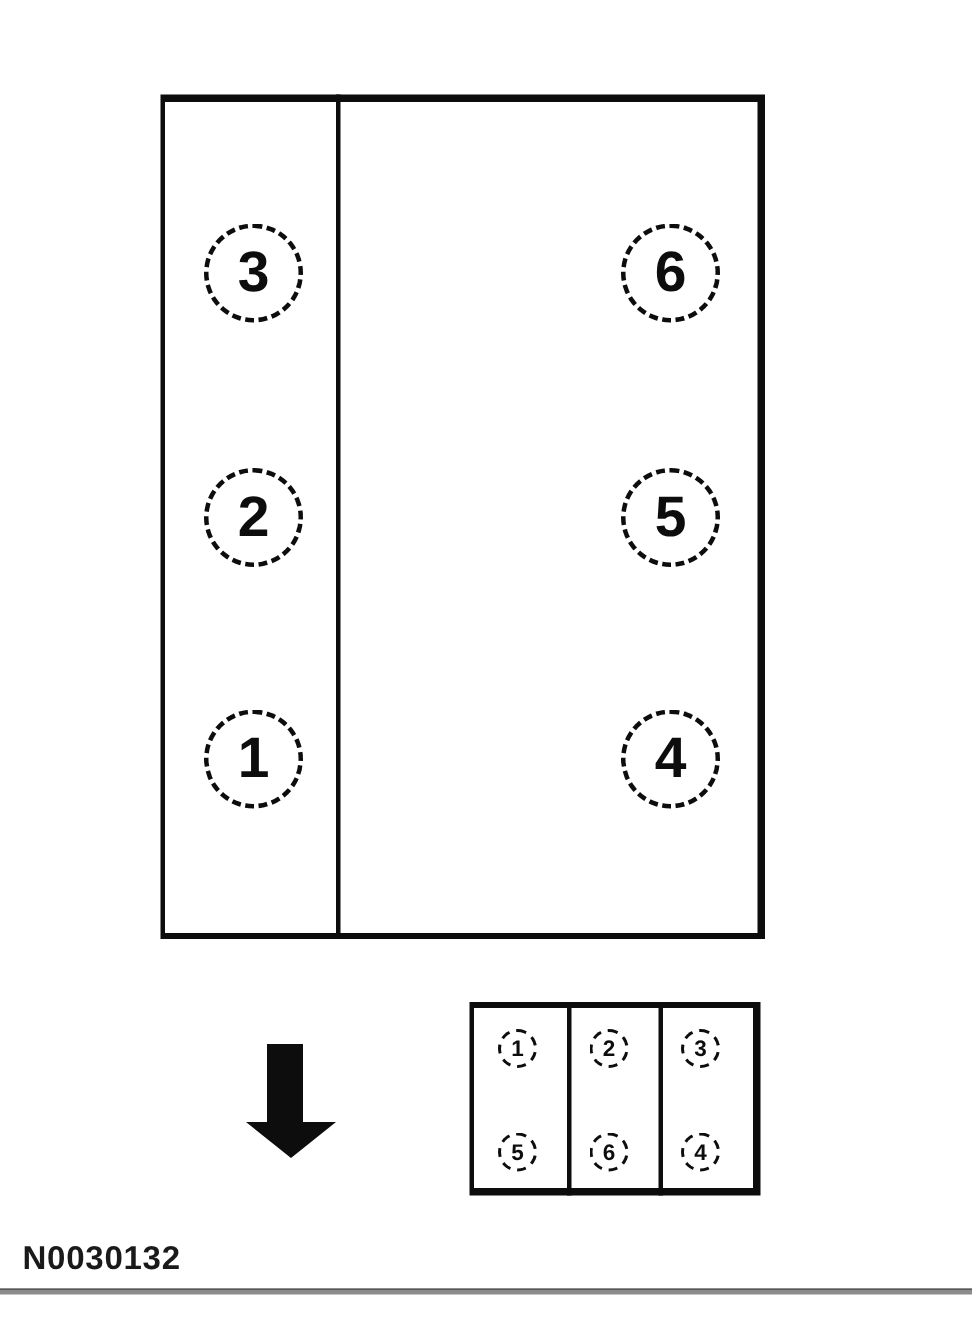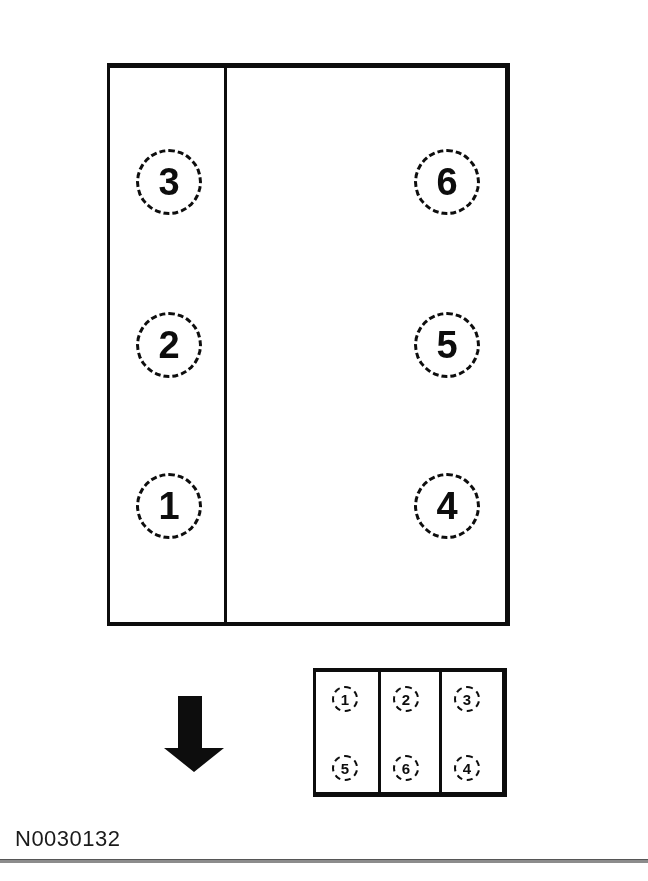--- a/index.html
+++ b/index.html
@@ -94,21 +94,21 @@
     position: absolute;
     left: 164px;
     top: 696px;
   }
   
   .caption {
     position: absolute;
     left: 15px;
     top: 826px;
     font-size: 22px;
-    font-weight: 400;
+    font-weight: 700;
     letter-spacing: 0.5px;
     color: #1a1a1a;
   }
   .bottom-rule {
     position: absolute;
     left: 0;
     top: 859px;
     width: 648px;
     height: 3px;
     background: #8c8c8c;

